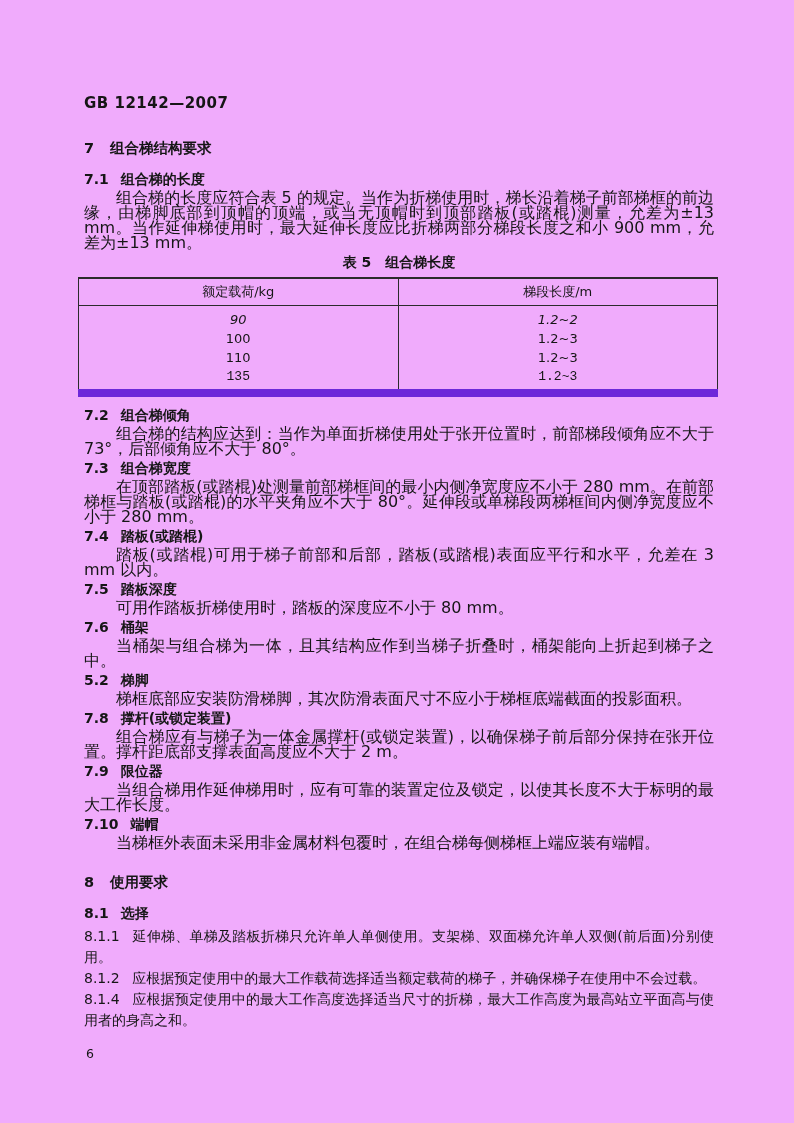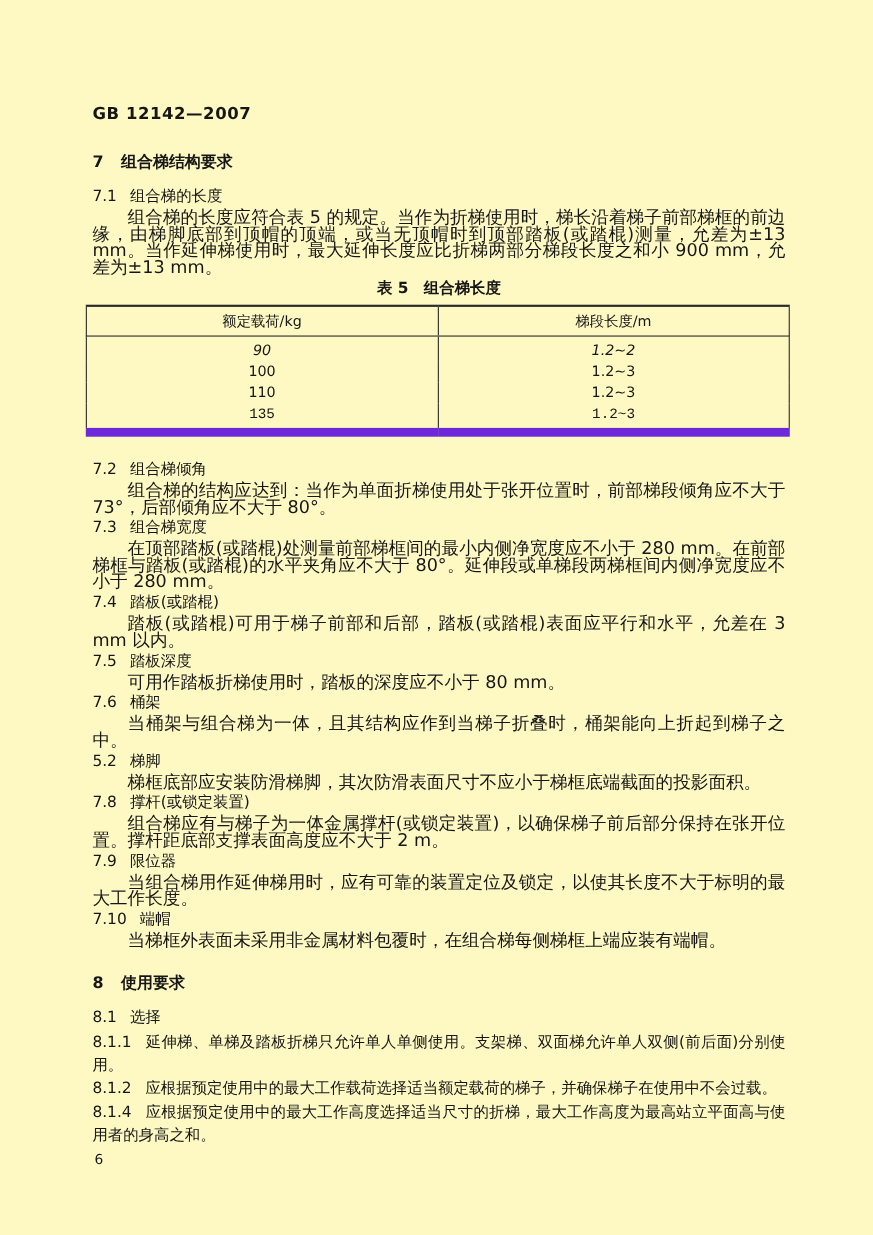--- a/index.html
+++ b/index.html
@@ -4,42 +4,42 @@
 <style>
   html,body { margin:0; padding:0; }
   body {
     background:#e8e8e8;
     font-family:"DejaVu Sans", sans-serif;
   }
   .page {
     position:relative;
     width:794px; height:1123px;
     margin:0 auto;
-    background:#fef9c3;
+    background:#f0abfc;
     color:#161616;
     overflow:hidden;
     box-sizing:border-box;
     padding:94px 80px 0 84px;
   }
   .doc-code {
     font-weight:bold;
     font-size:15px;
     letter-spacing:0.5px;
     margin-bottom:26px;
   }
   .chapter {
     font-weight:bold;
     font-size:14.5px;
     line-height:21px;
     margin:10px 0 10px 0;
   }
   .chapter .num { margin-right:1.1em; }
   .sec { margin-top:2px; }
   .sec-heading {
-    font-weight:normal;
+    font-weight:bold;
     font-size:14px;
     line-height:21px;
   }
   .sec-heading .num { margin-right:0.85em; }
   .body {
     margin:0;
     font-size:16px;
     line-height:15px;
     text-align:justify;
     text-indent:2em;
@@ -53,21 +53,21 @@
   .clause .cnum { margin-right:0.9em;margin-top:40px; }
   .table-caption {
     text-align:center;
     font-weight:bold;
     font-size:14px;
     line-height:21px;
     margin-top:2px;
   }
   table.std {
     width:640px;
-    margin:4px 0 20px -6px;
+    margin:4px 0 8px -6px;
     border-collapse:collapse;
     table-layout:fixed;
   }
   table.std th, table.std td {
     font-weight:normal;
     font-size:13px;
     text-align:center;
     padding:0;
   }
   table.std thead th {

